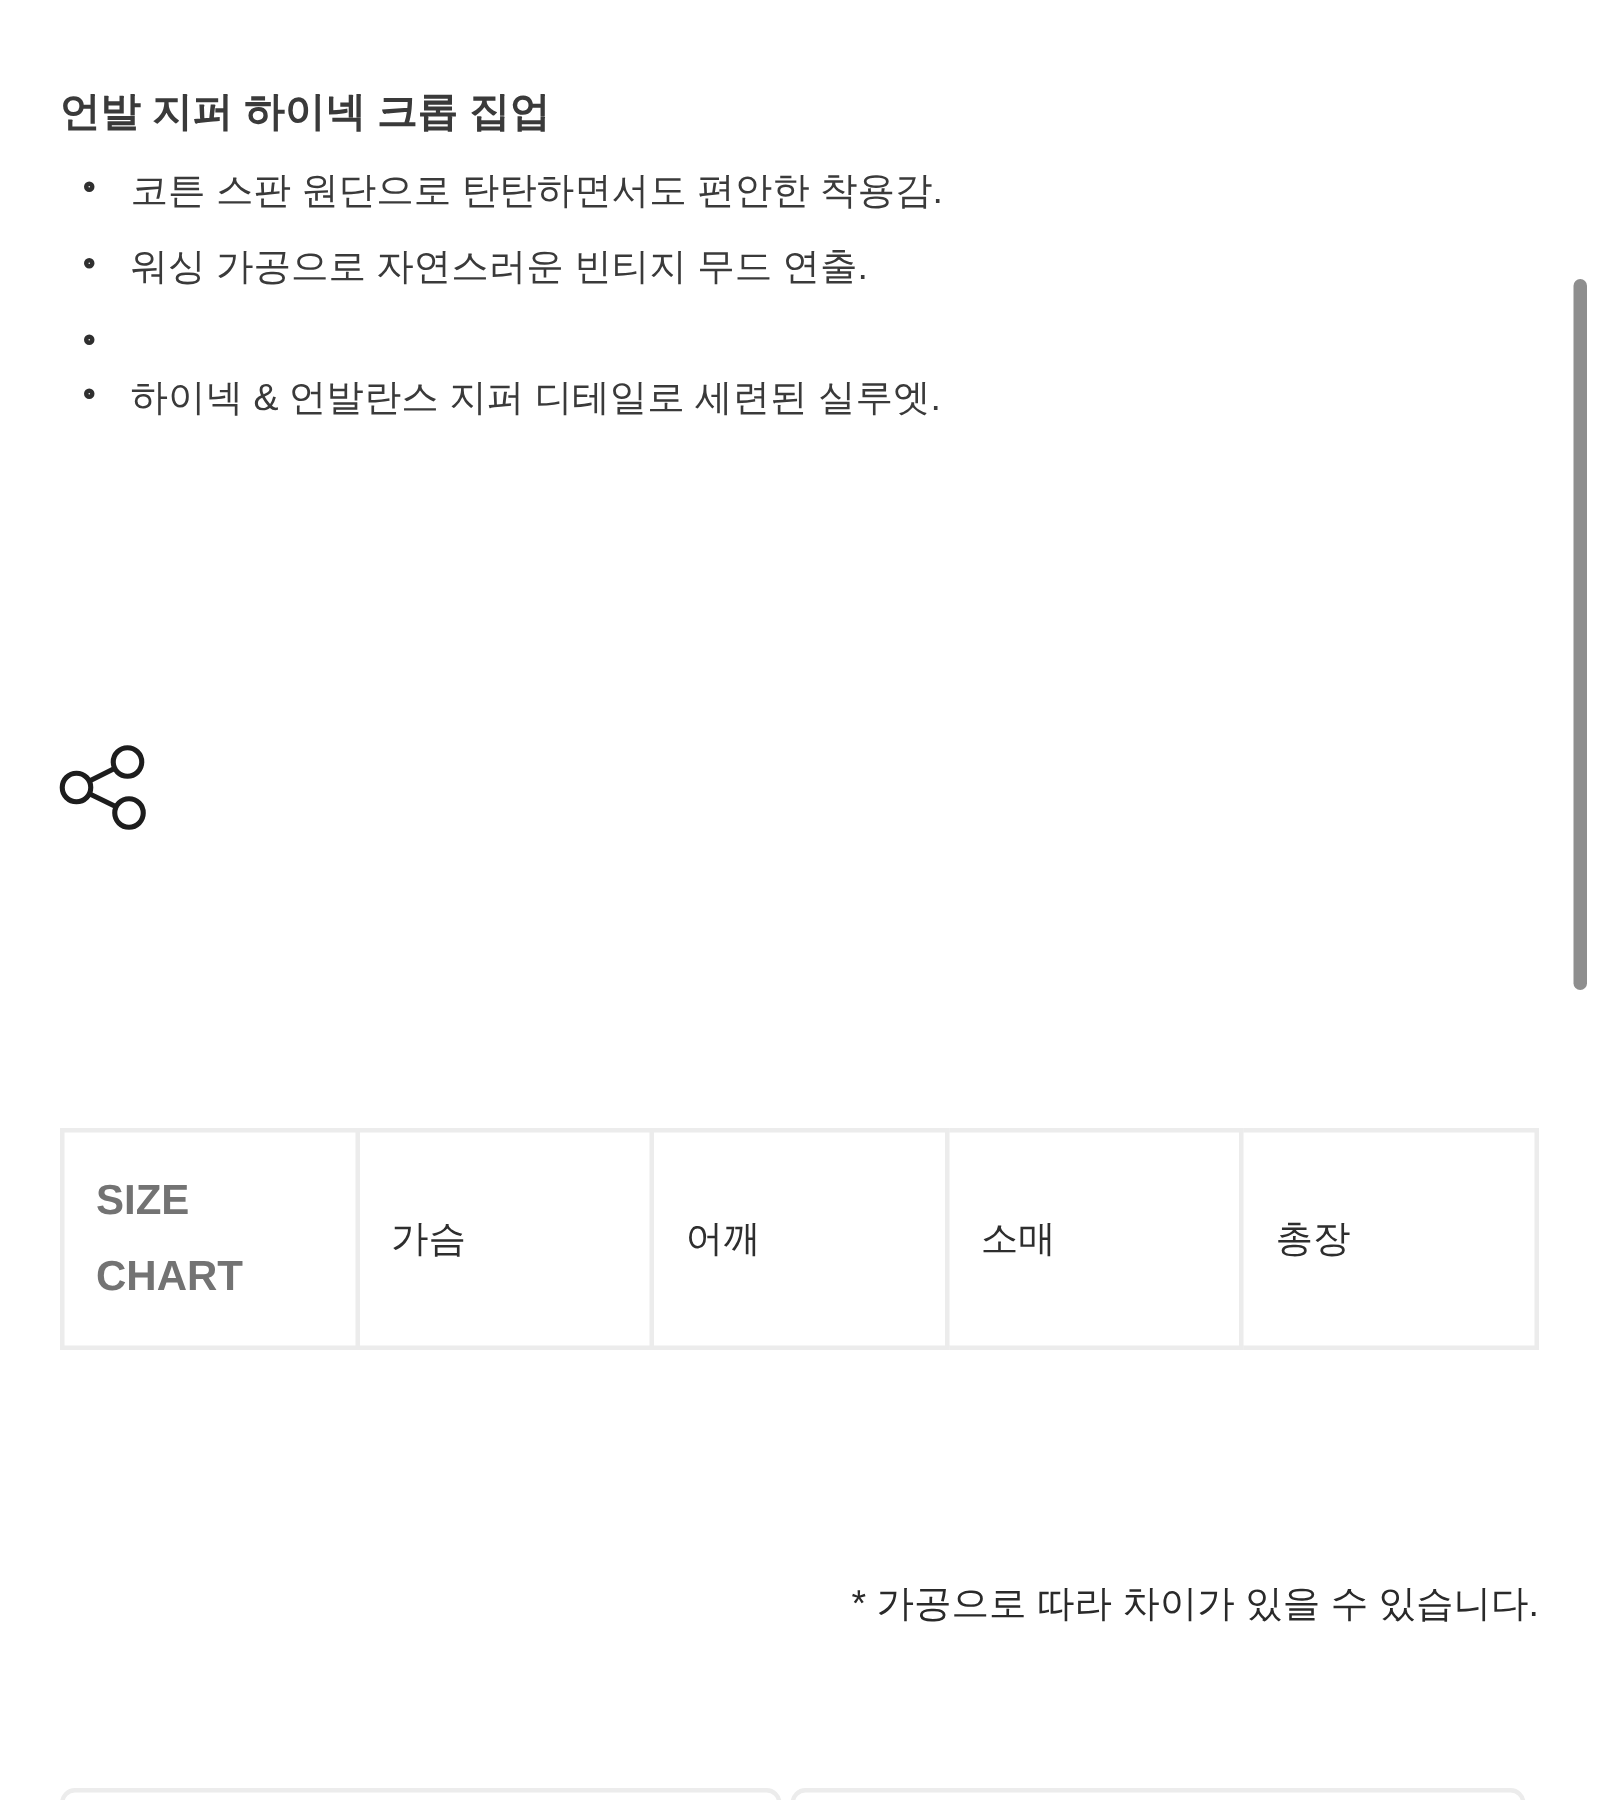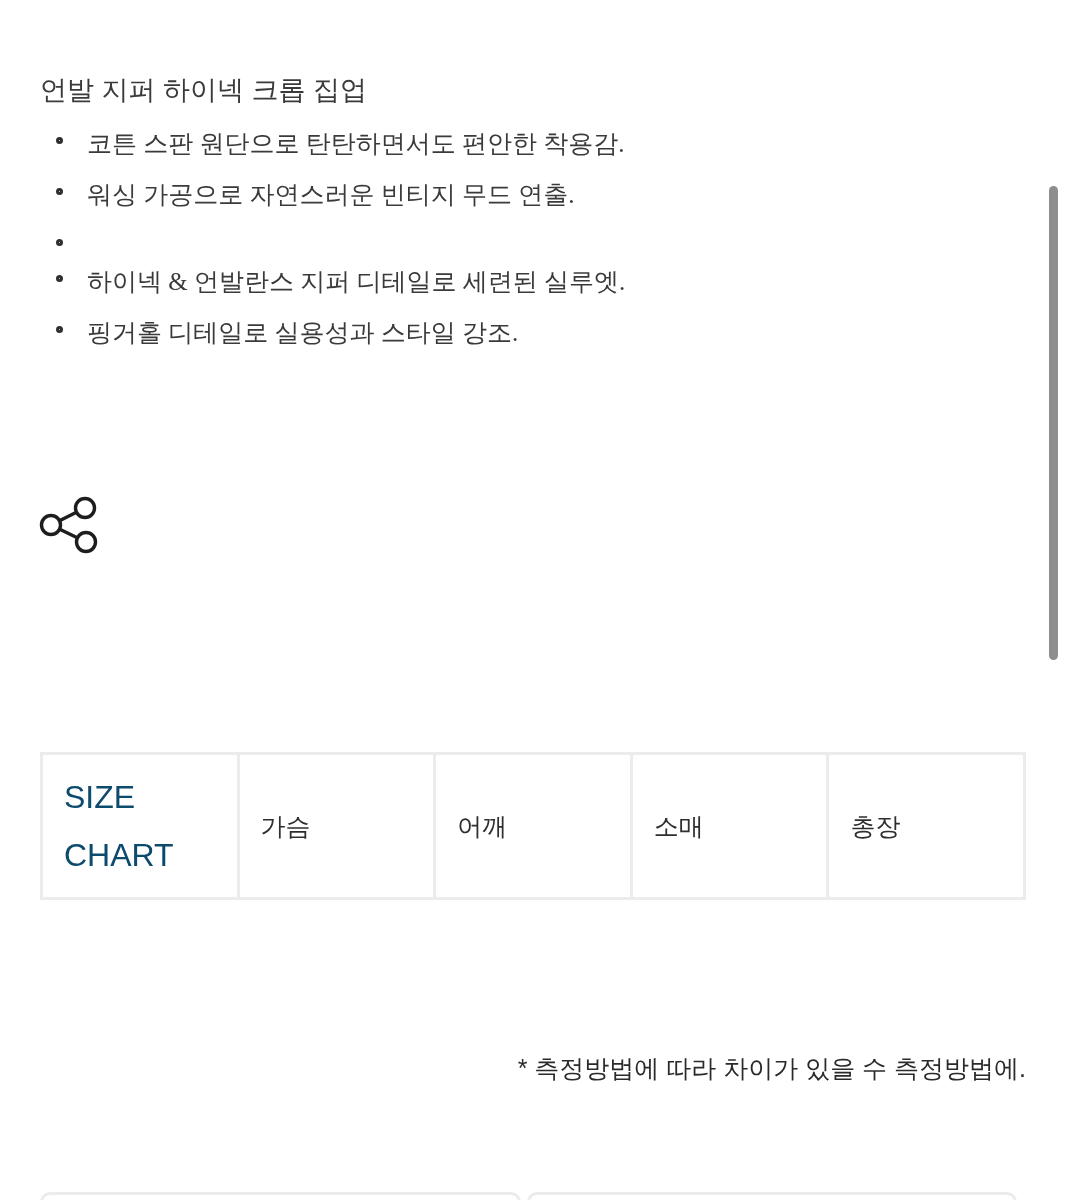--- a/index.html
+++ b/index.html
@@ -11,34 +11,33 @@
     color: #3a3a3a;
     overflow: hidden;
     position: relative;
   }
   .page { position: absolute; inset: 0; }
 
   
   .desc-block { position: absolute; left: 40px; top: 58px; width: 990px; }
   .product-title {
     font-size: 27px;
-    font-weight: 400;
+    font-weight: 700;
     line-height: 32px;
-    margin: 16px 0 22px 0;
+    margin: 0 0 22px 0;
     color: #3a3a3a;
   }
   .feature-list { list-style: none; margin: 0; padding: 0; }
   .feature-item {
     display: flex;
     align-items: flex-start;
     font-size: 25px;
     line-height: 31px;
     margin-bottom: 20px;
     color: #3a3a3a;
-    font-family: Liberation Serif, serif;
   }
   .bullet {
     flex: none;
     width: 7px; height: 7px;
     border: 3px solid #2f2f2f;
     border-radius: 50%;
     margin: 9px 24px 0 16px;
   }
 
   
@@ -76,24 +75,24 @@
     font-size: 25px;
     line-height: 1.62;
     color: #2e2e2e;
     padding: 0 21px;
     vertical-align: middle;
     word-break: break-word;
   }
   .size-table tr.header-row td { height: 145px; }
   .size-table tr.data-row td { height: 143px; }
   .size-table td.chart-label {
-    font-weight: 400;
-    font-size: 32px;
+    font-weight: 700;
+    font-size: 28px;
     line-height: 1.82;
-    color: #0c4a6e;
+    color: #737373;
   }
 
   
   .footnote {
     position: absolute;
     left: 40px; top: 1052px;
     width: 986px;
     text-align: right;
     font-size: 25px;
     color: #2a2a2a;
@@ -127,24 +126,20 @@
         <span class="bullet"></span>
         <span>워싱 가공으로 자연스러운 빈티지 무드 연출.</span>
       </li>
       <li class="feature-item">
         <span class="bullet"></span>
       </li>
       <li class="feature-item">
         <span class="bullet"></span>
         <span>하이넥 &amp; 언발란스 지퍼 디테일로 세련된 실루엣.</span>
       </li>
-      <li class="feature-item">
-        <span class="bullet"></span>
-        <span>핑거홀 디테일로 실용성과 스타일 강조.</span>
-      </li>
     </ul>
   </div>
 
   <button class="share-btn" aria-label="share">
     <span>
       <svg width="60" height="58" viewBox="0 0 60 58">
         <g stroke="#1d1d1d" stroke-width="3.4" fill="#ffffff">
           <line x1="13" y1="29" x2="47" y2="12"></line>
           <line x1="13" y1="29" x2="48" y2="46"></line>
           <circle cx="13" cy="29" r="9.5"></circle>
@@ -162,18 +157,18 @@
       <tr class="header-row">
         <td class="chart-label">SIZE CHART</td>
         <td>가슴</td>
         <td>어깨</td>
         <td>소매</td>
         <td>총장</td>
       </tr>
     </tbody>
   </table>
 
-  <div class="footnote">* 측정방법에 따라 차이가 있을 수 측정방법에.</div>
+  <div class="footnote">* 가공으로 따라 차이가 있을 수 있습니다.</div>
 
   <div class="bottom-card left"></div>
   <div class="bottom-card right"></div>
 
 </div>
 
 </body></html>

